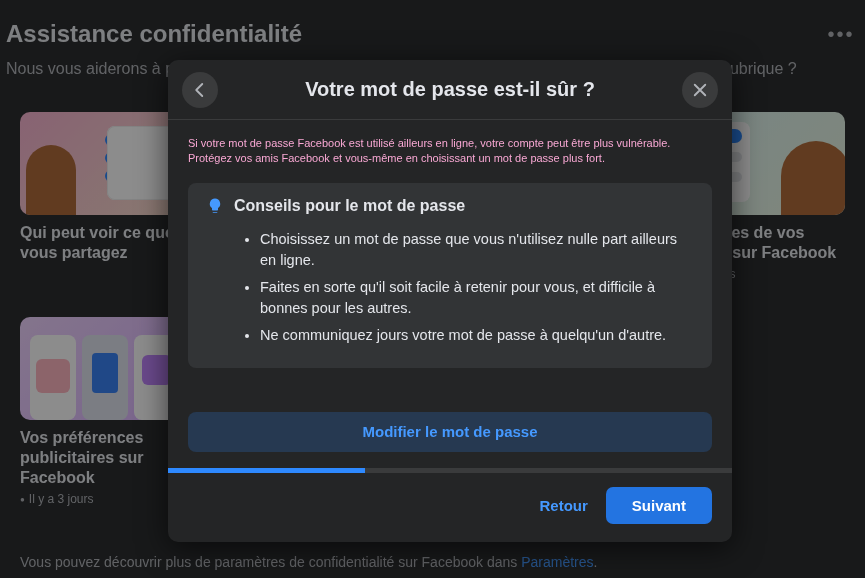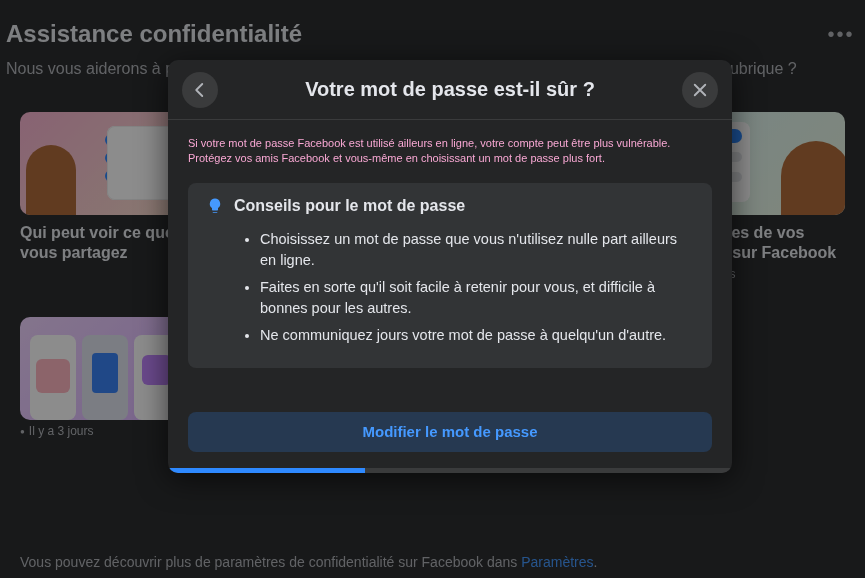--- a/index.html
+++ b/index.html
@@ -113,20 +113,21 @@
     </div>
   </div>
 
   <div class="bg-cards2">
     <div class="bg-card">
       <div class="bg-card-img thumb thumb3">
         <div class="panel p1"></div>
           <div class="panel p2"></div>
           <div class="panel p3"></div>
       </div>
+      <div class="bg-card-title">Vos préférences publicitaires sur Facebook</div>
       <div class="bg-card-meta">Il y a 3 jours</div>
     </div>
   </div>
 
   <div class="bg-footer">
     <span>Vous pouvez découvrir plus de paramètres de confidentialité sur Facebook dans </span><a href="#">Paramètres</a><span>.</span>
   </div>
 </div>
 
 <div class="modal">
@@ -163,13 +164,17 @@
       </ul>
     </div>
   </div>
 
   <div class="cta">Modifier le mot de passe</div>
 
   <div class="progress">
     <div class="progress-fill" style="width:35%"></div>
   </div>
 
+  <div class="modal-footer">
+    <div class="btn-ghost">Retour</div>
+    <div class="btn-primary">Suivant</div>
+  </div>
 </div>
 
 </body></html>

